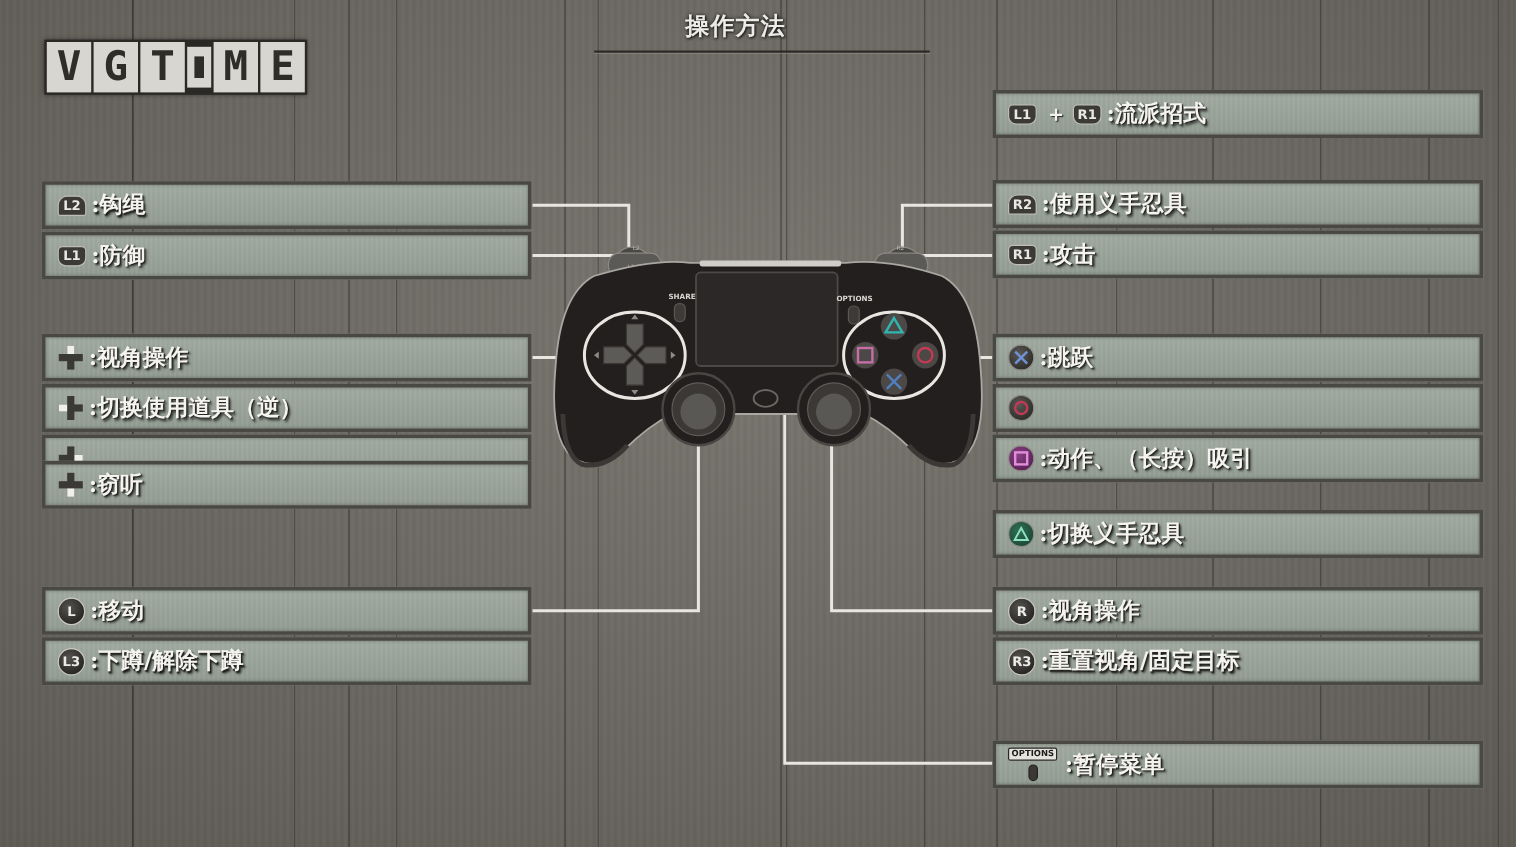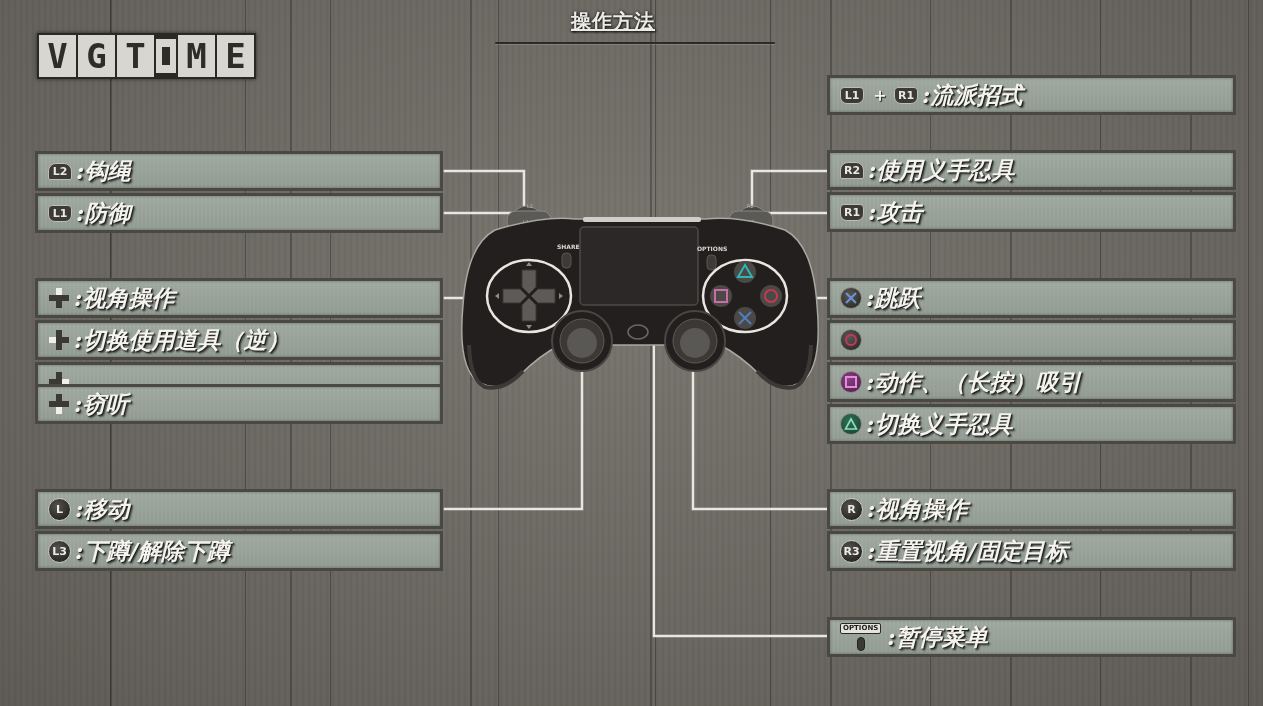--- a/index.html
+++ b/index.html
@@ -19,34 +19,34 @@
   
   .logo { position: absolute; left: 37px; top: 33px; display: flex; align-items: center; gap: 2px;
           padding: 2px; background: #2a2926; box-shadow: 0 0 4px rgba(0,0,0,0.6); }
   .logo .tile { width: 37px; height: 42px; background: #d8d6d1; display: flex; align-items: center; justify-content: center;
                 font-family: "DejaVu Sans Mono", monospace; font-weight: bold; font-size: 34px; color: #2e2d2a; line-height: 1; }
   .logo .dot { width: 20px; height: 34px; background: #d8d6d1; display: flex; align-items: center; justify-content: center; }
   .logo .dot span { width: 8px; height: 18px; background: #2e2d2a; display: block; }
 
   
   .page-title { position: absolute; left: 0; width: 1226px; top: 8px; text-align: center; font-size: 20px; font-weight: bold;
-                color: #ecebe7; text-shadow: 1px 1px 2px #1c1b19, 0 0 3px #1c1b19; letter-spacing: 1px; text-decoration: underline; }
+                color: #ecebe7; text-shadow: 1px 1px 2px #1c1b19, 0 0 3px #1c1b19; letter-spacing: 1px; }
   .title-rule { position: absolute; left: 495px; top: 42px; width: 280px; height: 2px; background: #2b2a27;
                 box-shadow: 0 1px 0 rgba(255,255,255,0.15); border-radius: 1px; }
 
   
   .panel { position: absolute; height: 40px; background: #9aa49a;
            background-image: repeating-linear-gradient(90deg, rgba(255,255,255,0.03) 0px, rgba(0,0,0,0.03) 2px, rgba(255,255,255,0.03) 4px),
                              linear-gradient(180deg, #a1aba1 0%, #939d93 100%);
            border: 3px solid #4a4842; box-shadow: inset 0 0 3px rgba(0,0,0,0.35);
            display: flex; align-items: center; padding-left: 10px; }
   .panel.left { left: 35px; width: 408px; }
   .panel.right { left: 827px; width: 409px; }
-  .panel .label { font-size: 23px; font-weight: bold; color: #f4f3ef;
-                  text-shadow: 1px 1px 1px #1d1c1a, 2px 2px 2px rgba(0,0,0,0.6); white-space: nowrap; font-style: italic; }
+  .panel .label { font-size: 19px; font-weight: bold; color: #f4f3ef;
+                  text-shadow: 1px 1px 1px #1d1c1a, 2px 2px 2px rgba(0,0,0,0.6); white-space: nowrap; }
   .panel .colon { margin-left: 2px; }
 
   
   .btn-tag { display: inline-flex; align-items: center; justify-content: center; height: 17px; min-width: 24px;
              padding: 0 2px; background: #3b3a37; color: #e9e8e4; font-family: "DejaVu Sans", sans-serif; font-size: 11px;
              font-weight: bold; border-radius: 4px 4px 7px 7px; border: 1px solid #bfbdb6; margin-right: 2px; }
   .btn-tag.trigger { border-radius: 8px 8px 2px 2px; }
   .stick { display: inline-flex; align-items: center; justify-content: center; width: 23px; height: 23px; border-radius: 50%;
            background: radial-gradient(circle at 40% 35%, #55534f 0%, #2a2927 70%); border: 1.5px solid #c9c7c0; color: #ecebe7;
            font-family: "DejaVu Sans", sans-serif; font-size: 11px; font-weight: bold; margin-right: 2px; }
@@ -276,21 +276,21 @@
   </span>
 </div>
 <div class="panel right" style="top:362px">
   <span class="face" style="background:radial-gradient(circle at 40% 35%, #8a3f86 0%, #5b2358 75%)">
     <svg width="14" height="14" viewBox="0 0 14 14">
         <rect x="2" y="2" width="10" height="10" fill="none" stroke="#e08fd6" stroke-width="2"></rect>
       </svg>
   </span>
   <span class="label"><span class="colon">:</span><span>动作、（长按）吸引</span></span>
 </div>
-<div class="panel right" style="top:404px">
+<div class="panel right" style="top:425px">
   <span class="face" style="background:radial-gradient(circle at 40% 35%, #2f6e55 0%, #1d4a38 75%)">
     <svg width="14" height="14" viewBox="0 0 14 14">
         <path d="M7,2 L12.5,12 L1.5,12 Z" fill="none" stroke="#8fe0c0" stroke-width="1.6"></path>
       </svg>
   </span>
   <span class="label"><span class="colon">:</span><span>切换义手忍具</span></span>
 </div>
 
 <div class="panel right" style="top:489px">
   <span class="stick">R</span>

